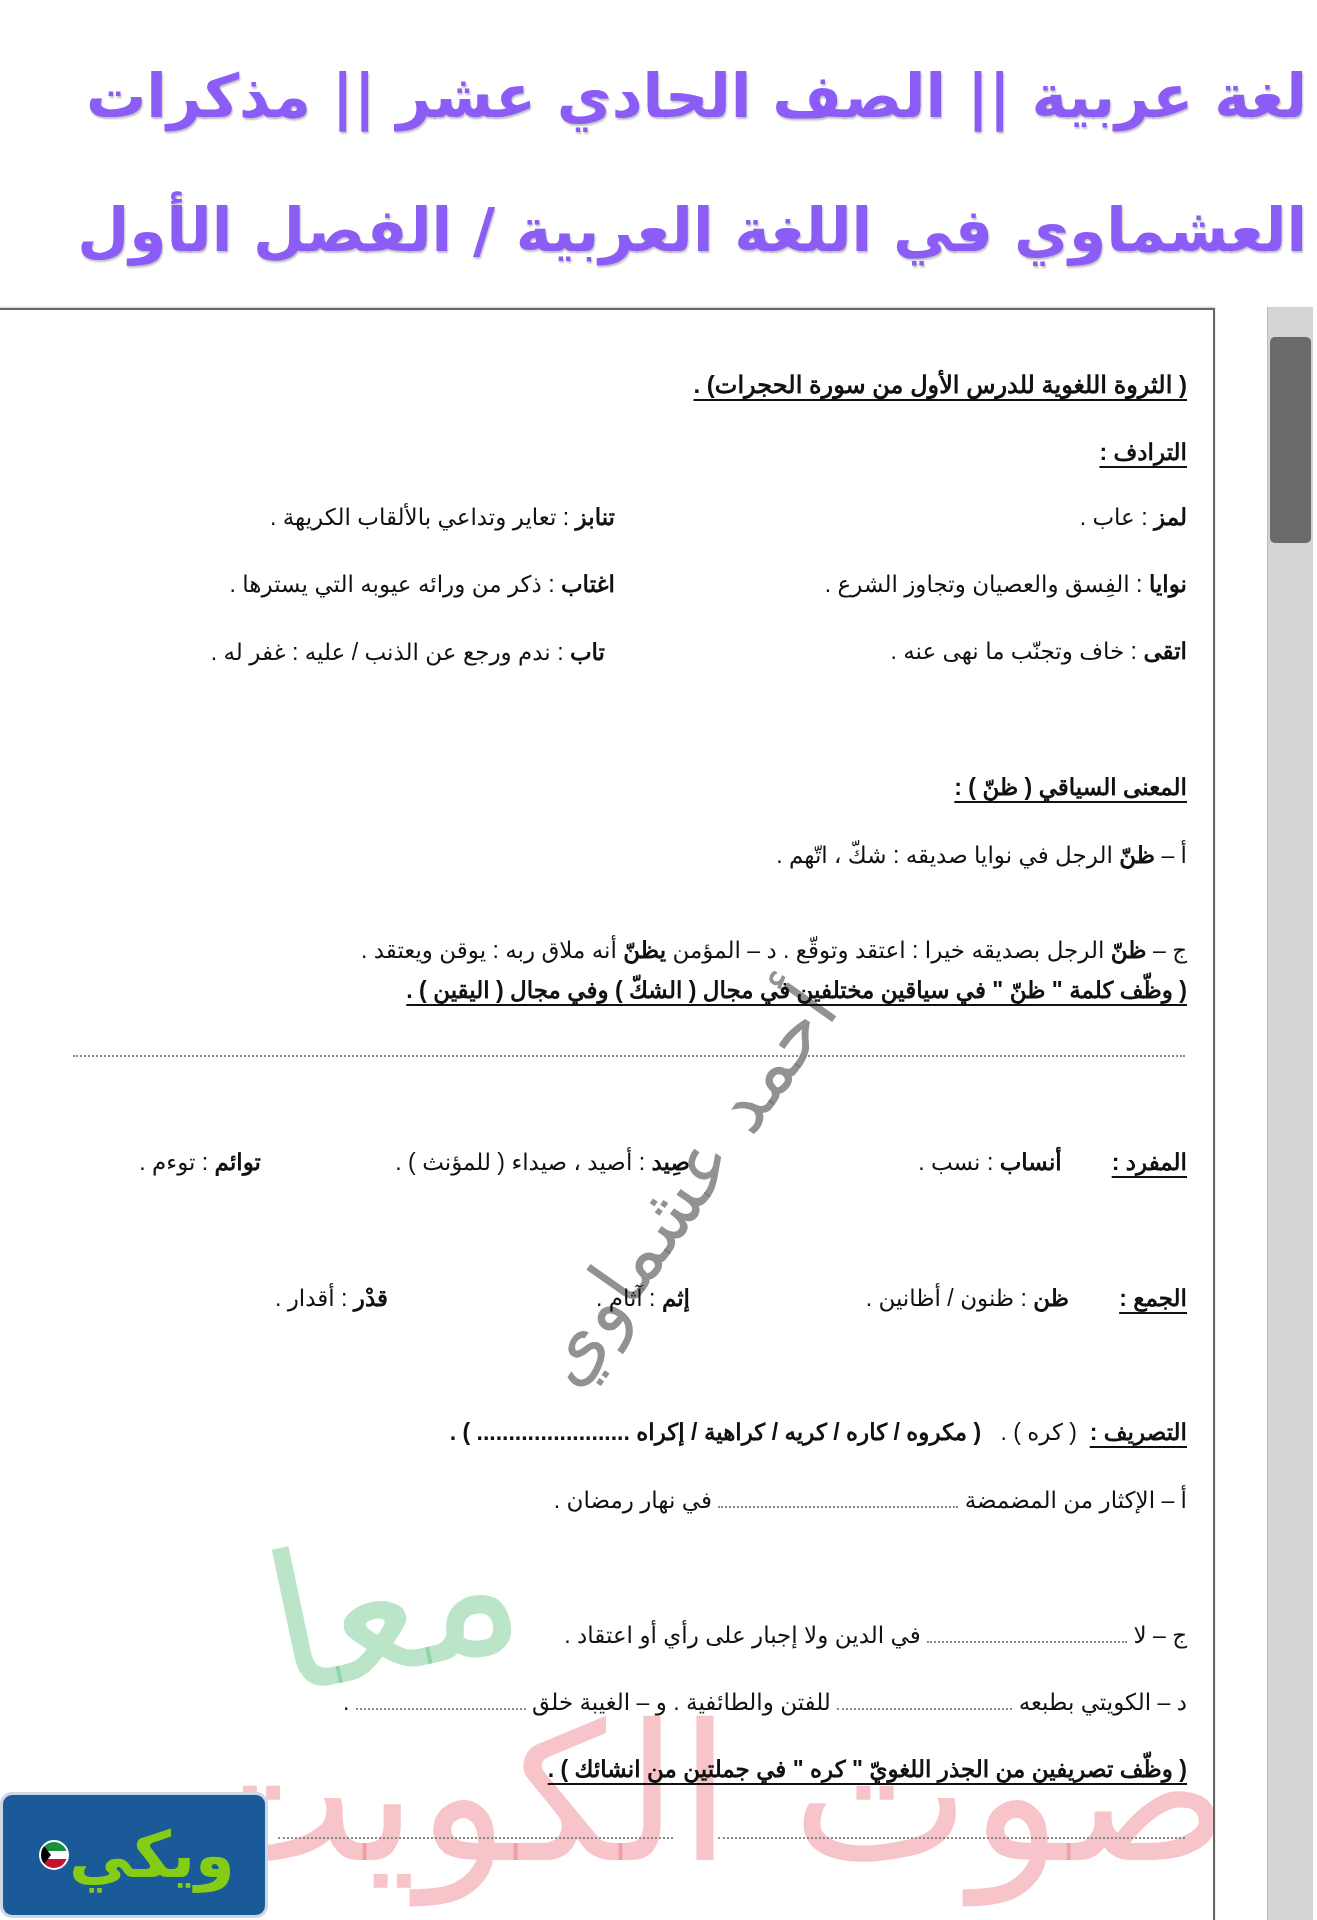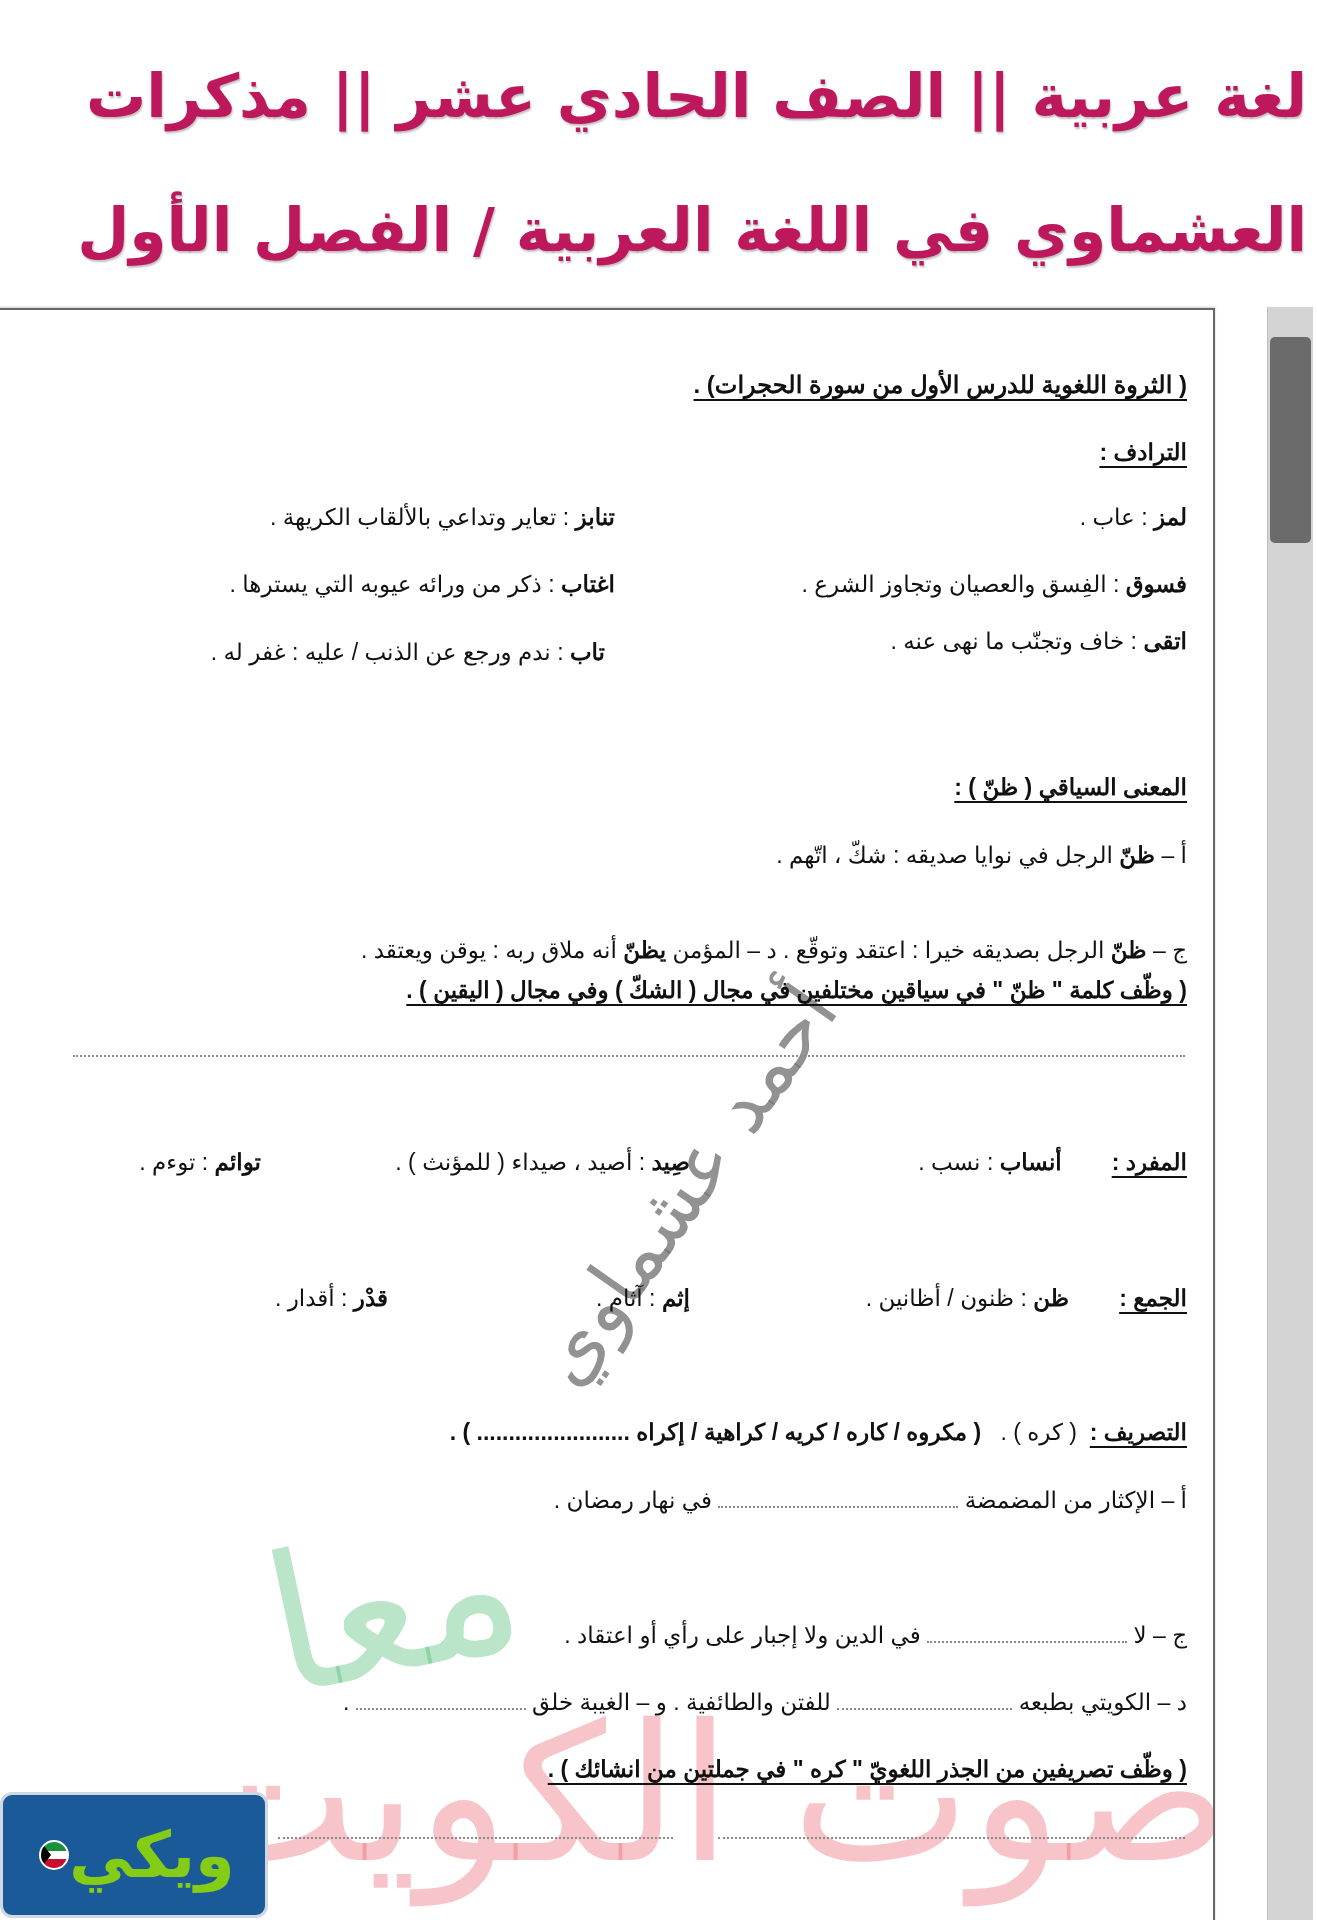--- a/index.html
+++ b/index.html
@@ -3,21 +3,21 @@
 <meta charset="utf-8">
 <style>
   html, body { margin:0; padding:0; }
   body {
     width:1317px; height:1920px; position:relative; overflow:hidden;
     background:#ffffff; font-family:"DejaVu Sans", sans-serif; color:#111;
   }
   .title-line {
     position:absolute; right:10px; direction:rtl; text-align:right;
     font-family:"DejaVu Sans", sans-serif; font-weight:bold;
-    color:#be185d; font-size:60px; line-height:1; white-space:nowrap;
+    color:#8b5cf6; font-size:60px; line-height:1; white-space:nowrap;
     text-shadow: 1px 2px 2px rgba(0,0,0,0.25);
     letter-spacing:1px;
   }
   #title1 { top:66px; }
   #title2 { top:200px; }
 
   .doc {
     position:absolute; left:-2px; top:308px; width:1215px; height:1620px;
     border:2px solid #666; border-left:none; background:#fff;
     box-shadow: 0 -1px 2px rgba(0,0,0,0.2);
@@ -84,24 +84,24 @@
   <div class="wm-big" style="left:180px; top:1390px; color:rgba(230,80,90,0.33);">صوت الكويت</div>
   <div class="wm-name">أحمد عشماوي</div>
 
   <div class="line r b u" style="top:60px; font-size:24px;">( الثروة اللغوية للدرس الأول من سورة الحجرات) .</div>
 
   <div class="line r b u" style="top:127px;">الترادف :</div>
 
   <div class="line r" style="top:192px;"><span class="b">لمز</span><span> : عاب .</span></div>
   <div class="line" style="top:192px; right:598px;"><span class="b">تنابز</span><span> : تعاير وتداعي بالألقاب الكريهة .</span></div>
 
-  <div class="line r" style="top:259px;"><span class="b">فسوق</span><span> : الفِسق والعصيان وتجاوز الشرع .</span></div>
+  <div class="line r" style="top:259px;"><span class="b">نوايا</span><span> : الفِسق والعصيان وتجاوز الشرع .</span></div>
   <div class="line" style="top:259px; right:598px;"><span class="b">اغتاب</span><span> : ذكر من ورائه عيوبه التي يسترها .</span></div>
 
-  <div class="line r" style="top:316px;"><span class="b">اتقى</span><span> : خاف وتجنّب ما نهى عنه .</span></div>
+  <div class="line r" style="top:326px;"><span class="b">اتقى</span><span> : خاف وتجنّب ما نهى عنه .</span></div>
   <div class="line" style="top:327px; right:608px;"><span class="b">تاب</span><span> : ندم ورجع عن الذنب / عليه : غفر له .</span></div>
 
   <div class="line r b u" style="top:462px;">المعنى السياقي ( ظنّ ) :</div>
   <div class="line r" style="top:530px;"><span>أ – </span><span class="b">ظنّ</span><span> الرجل في نوايا صديقه : شكّ ، اتّهم .</span></div>
   <div class="line r" style="top:597px;margin-top:28px;"><span>ج – </span><span class="b">ظنّ</span><span> الرجل بصديقه خيرا : اعتقد وتوقّع .</span><span>   د – المؤمن </span><span class="b">يظنّ</span><span> أنه ملاق ربه : يوقن ويعتقد .</span></div>
   <div class="line r b u" style="top:665px;">( وظّف كلمة " ظنّ " في سياقين مختلفين في مجال ( الشكّ ) وفي مجال ( اليقين ) .</div>
   <div class="dots" style="top:745px; left:75px; width:1112px;"></div>
 
   <div class="line r" style="top:837px;">
     <span class="b u">المفرد :</span><span class="u" style="display:inline-block; width:50px;"> </span><span class="b">أنساب</span><span> : نسب .</span>

